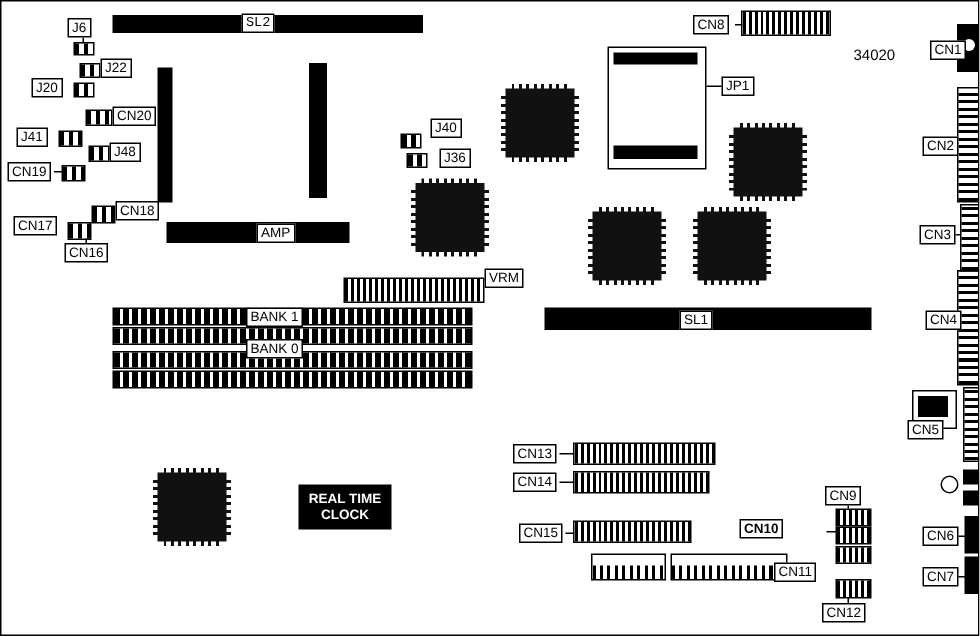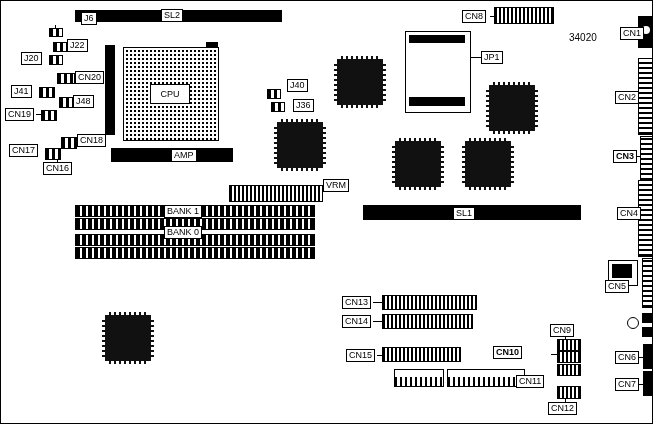--- a/index.html
+++ b/index.html
@@ -36,33 +36,30 @@
   .rtc{position:absolute;background:#000;color:#fff;font-weight:bold;font-size:9px;line-height:11px;
        text-align:center;z-index:3;display:flex;flex-direction:column;justify-content:center;}
   .hole{position:absolute;left:4px;top:10px;width:8px;height:8px;border-radius:50%;background:#fff;}
 </style>
 </head>
 <body>
 
 <div class="board">
 
   <div class="bar" style="left:74px;top:9px;width:207px;height:12px;"></div>
-  <div class="lbl" style="left:160px;top:8px;">SL2</div>
+  <div class="lbl" style="left:160px;top:8px;font-family:Liberation Mono, monospace;">SL2</div>
 
   <div class="bar" style="left:362px;top:204px;width:218px;height:15px;"></div>
   <div class="lbl" style="left:452px;top:206px;">SL1</div>
 
   <div class="bar" style="left:110px;top:147px;width:122px;height:14px;"></div>
   <div class="lbl" style="left:170px;top:148px;">AMP</div>
 
   <div class="bar" style="left:104px;top:44px;width:10px;height:90px;"></div>
   <div class="bar" style="left:205px;top:41px;width:12px;height:90px;"></div>
-  <div class="pga" style="left:122px;top:46px;width:94px;height:92px;">
-    <div class="core" style="left:26px;top:36px;width:38px;height:18px;">CPU</div>
-  </div>
 
   <div class="outline" style="left:404px;top:30px;width:64px;height:80px;"></div>
   <div class="blk" style="left:408px;top:34px;width:56px;height:8px;"></div>
   <div class="blk" style="left:408px;top:96px;width:56px;height:9px;"></div>
   <div class="lbl" style="left:480px;top:50px;">JP1</div>
   <div class="ln" style="left:467px;top:56px;width:14px;height:1px;"></div>
 
   <div class="chip" style="left:336px;top:58px;width:46px;height:46px;"></div>
   <div class="chip" style="left:488px;top:84px;width:46px;height:46px;"></div>
   <div class="chip" style="left:276px;top:121px;width:46px;height:46px;"></div>
@@ -74,22 +71,26 @@
   <div class="lbl" style="left:322px;top:178px;">VRM</div>
   <div class="ln" style="left:317px;top:185px;width:6px;height:1px;"></div>
 
   <div class="simm" style="left:74px;top:204px;width:238px;height:10px;"></div>
   <div class="simm" style="left:74px;top:217px;width:238px;height:10px;"></div>
   <div class="lbl" style="left:163px;top:204px;">BANK 1</div>
   <div class="simm" style="left:74px;top:233px;width:238px;height:10px;"></div>
   <div class="simm" style="left:74px;top:246px;width:238px;height:10px;"></div>
   <div class="lbl" style="left:163px;top:225px;">BANK 0</div>
 
+  <div class="rtc" style="left:198px;top:322px;width:62px;height:30px;">
+    <span>REAL TIME</span>
+    <span>CLOCK</span>
+  </div>
 
-  <div class="lbl" style="left:44px;top:11px;margin-left:36px;">J6</div>
+  <div class="lbl" style="left:44px;top:11px;">J6</div>
   <div class="ln" style="left:54px;top:24px;width:1px;height:4px;"></div>
   <div class="jmp" style="left:48px;top:27px;width:12px;height:7px;"></div>
 
   <div class="hdr" style="left:493px;top:6px;width:58px;height:15px;"></div>
   <div class="lbl" style="left:461px;top:9px;">CN8</div>
   <div class="ln" style="left:489px;top:15px;width:5px;height:1px;"></div>
 
   <div class="txt" style="left:568px;top:31px;">34020</div>
 
   <div class="lbl" style="left:66px;top:38px;">J22</div>
@@ -158,21 +159,21 @@
     <div class="hole"></div>
   </div>
   <div class="lbl" style="left:619px;top:26px;">CN1</div>
   <div class="ln" style="left:634px;top:32px;width:4px;height:1px;"></div>
 
   <div class="dsub" style="left:637px;top:57px;width:16px;height:75px;"></div>
   <div class="lbl" style="left:614px;top:90px;">CN2</div>
   <div class="ln" style="left:633px;top:96px;width:5px;height:1px;"></div>
 
   <div class="dsub" style="left:639px;top:135px;width:14px;height:43px;"></div>
-  <div class="lbl" style="left:612px;top:149px;font-weight:bold;">CN3</div>
+  <div class="lbl" style="left:612px;top:149px;">CN3</div>
   <div class="ln" style="left:633px;top:155px;width:7px;height:1px;"></div>
 
   <div class="dsub" style="left:637px;top:179px;width:16px;height:75px;"></div>
   <div class="lbl" style="left:616px;top:206px;">CN4</div>
   <div class="ln" style="left:633px;top:212px;width:5px;height:1px;"></div>
 
   <div class="outline" style="left:607px;top:259px;width:28px;height:24px;"></div>
   <div class="blk" style="left:611px;top:263px;width:20px;height:14px;"></div>
   <div class="dsub" style="left:641px;top:257px;width:12px;height:48px;"></div>
   <div class="lbl" style="left:604px;top:279px;">CN5</div>

